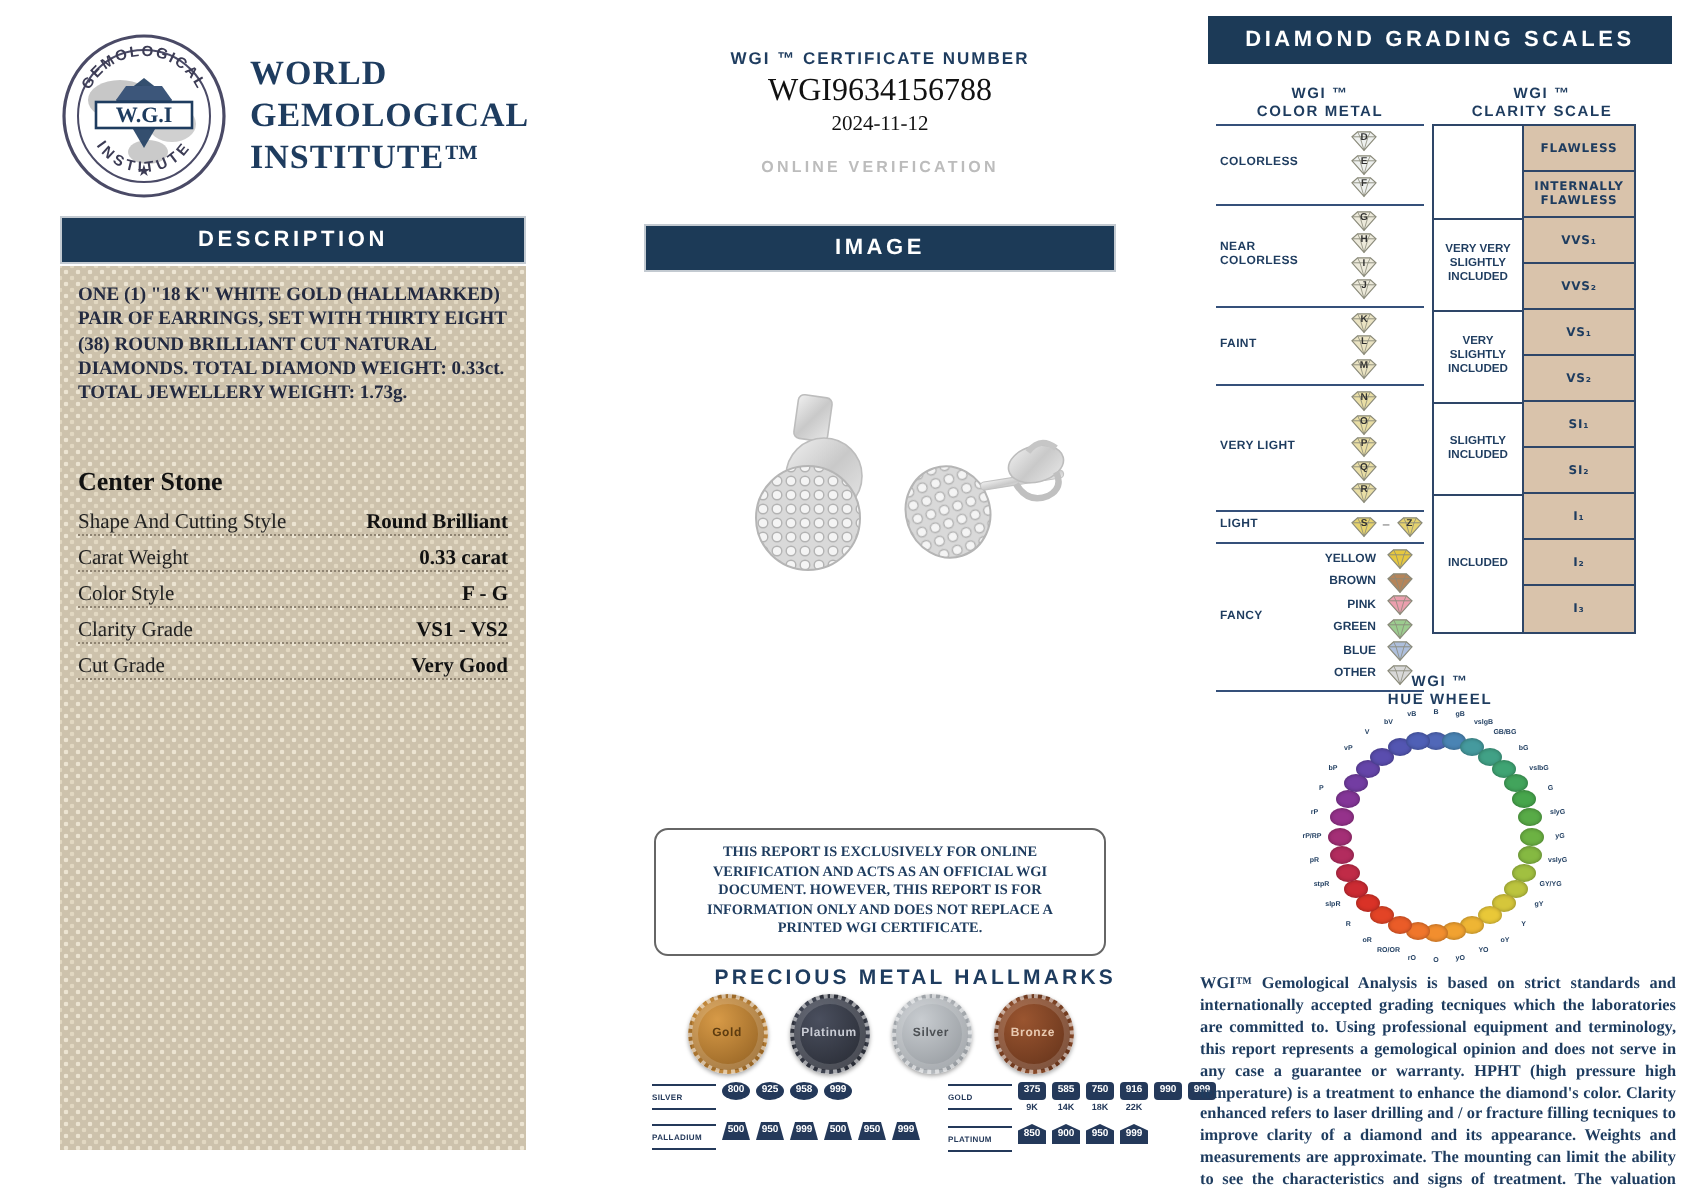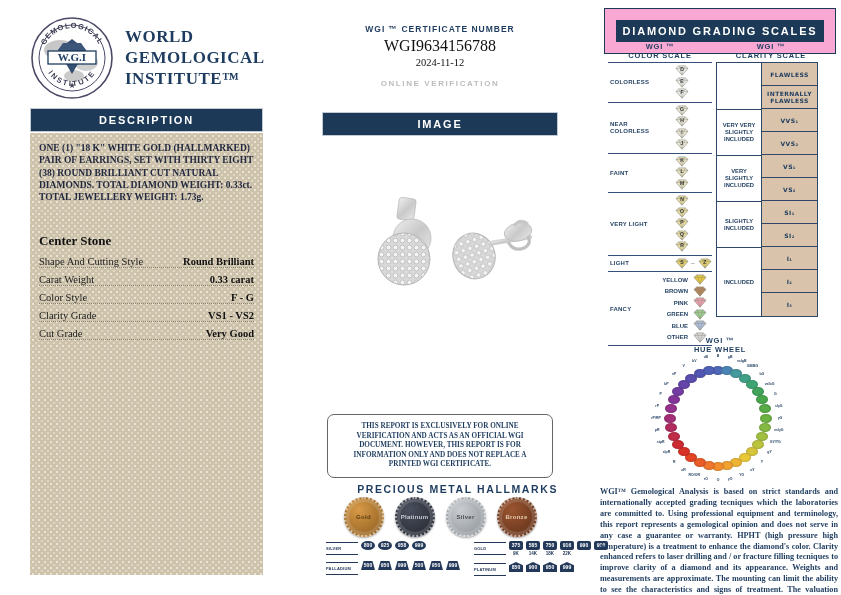--- a/index.html
+++ b/index.html
@@ -2,21 +2,21 @@
 <html><head>
 <meta charset="utf-8">
 <style>
   html,body{margin:0;padding:0;background:#fff;}
   #page{position:relative;width:841px;height:595px;background:#ffffff;overflow:hidden;
         font-family:"Liberation Sans",sans-serif;color:#1e3c5f;}
 
   
   .banner{background:#1c3a57;color:#fff;text-align:center;font-weight:bold;
           font-size:11px;letter-spacing:1.8px;padding:5px 0;border:1px solid #c3cad1;}
-  .banner-outer{border:1px solid #1c3a57;padding:11px;background:#f9a8d4;}
+  .banner-outer{border:1px solid #1c3a57;padding:0;background:#f9a8d4;}
   .banner-outer .banner{border:none;}
 
   
   #col-left{position:absolute;left:30px;top:0;width:233px;height:595px;}
   .logo-seal{position:absolute;left:0;top:16px;}
   .brand{position:absolute;left:95px;top:26px;font-family:"Liberation Serif",serif;
          font-weight:bold;font-size:17px;line-height:21px;letter-spacing:.5px;color:#1e3c5f;}
   .banner-desc{position:absolute;top:108px;left:0;right:0;}
   .beige{position:absolute;top:133px;left:0;right:0;height:442px;background-color:#cdc2ac;
          background-image:radial-gradient(#ece4d2 1px,rgba(0,0,0,0) 1.3px),
@@ -316,21 +316,21 @@
       </div>
   </div>
 
   <div id="col-right">
     <div class="banner-outer banner-dgs">
       <div class="banner">DIAMOND GRADING SCALES</div>
     </div>
 
     <div class="scale-title" id="t-color">
       <div>WGI ™</div>
-      <div>COLOR SCALE</div>
+      <div>COLOR METAL</div>
     </div>
     <div class="scale-title" id="t-clarity">
       <div>WGI ™</div>
       <div>CLARITY SCALE</div>
     </div>
 
     <div id="color-scale">
         <div class="cgroup">
           <div class="cgroup-label">COLORLESS</div>
           <div class="crow">

